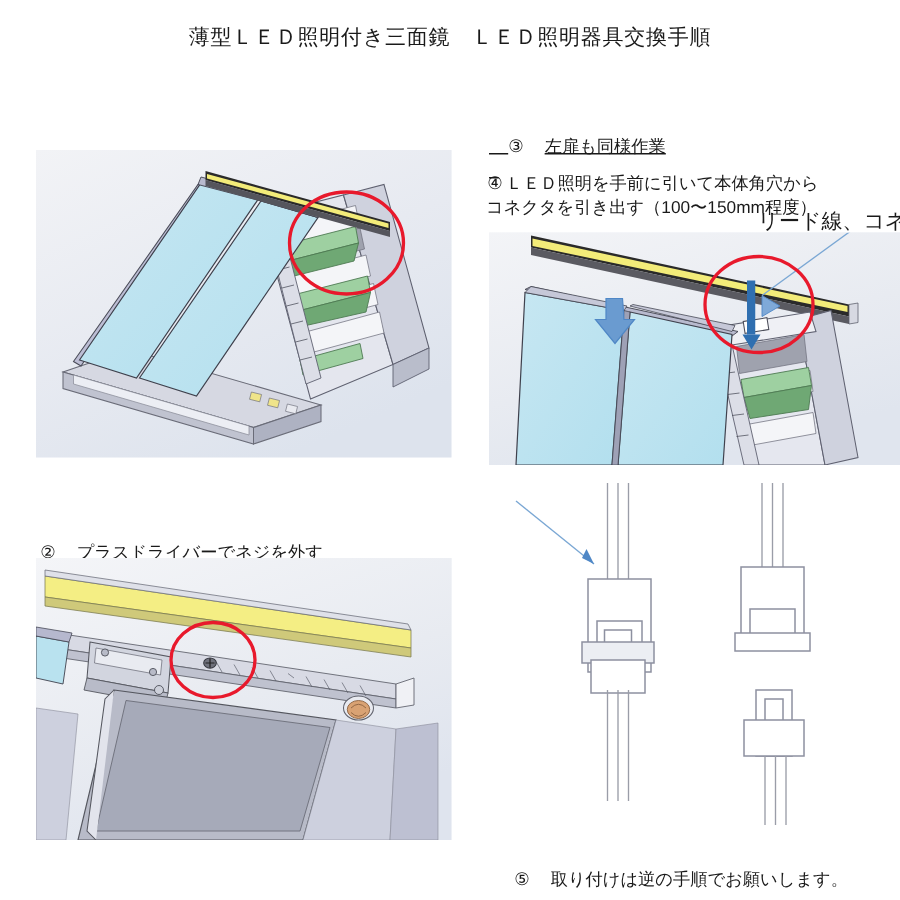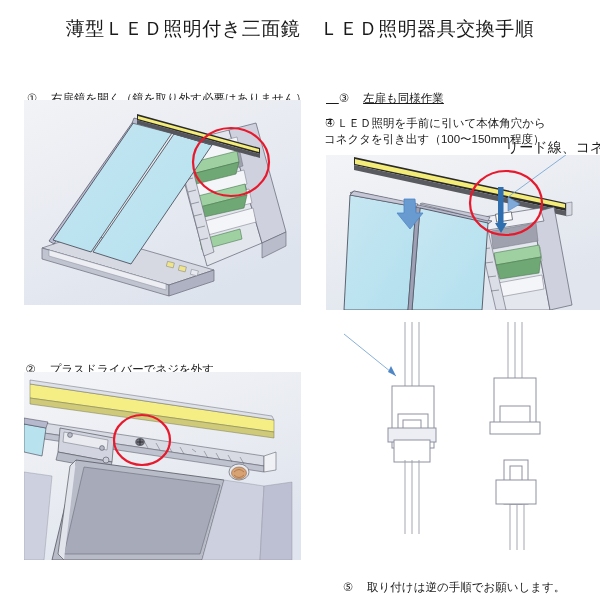--- a/index.html
+++ b/index.html
@@ -21,39 +21,39 @@
     height: 600px;
   }
 
   
   .doc-title {
     position: absolute;
     left: 0;
     top: 16px;
     width: 600px;
     text-align: center;
-    font-size: 19px;
+    font-size: 14px;
     letter-spacing: 0.5px;
     color: #1a1a1a;
     white-space: pre;
   }
 
   
   .step {
     position: absolute;
     font-size: 11.5px;
     line-height: 1.45;
     color: #1a1a1a;
     white-space: pre;
   }
   .step .num {
     display: inline-block;
   }
   .step-1 { left: 14px;  top: 73px; }
-  .step-2 { left: 14px;  top: 344px; font-family: Liberation Serif, serif; }
+  .step-2 { left: 14px;  top: 344px; }
   .step-3 { left: 326px; top: 73px; text-decoration: underline; }
   .step-4 { left: 312px; top: 98px; }
   .step-5 { left: 330px; top: 562px; }
   .step .gap { display:inline-block; width: 14px; }
   .step .gap-sm { display:inline-block; width: 2px; }
   .step .line2 { display:block; padding-left: 12px; }
 
   
   .illus {
     position: absolute;
@@ -79,23 +79,20 @@
   #label-connector { left: 337px; top: 375px; }
   #label-detach    { left: 458px; top: 442px; }
 </style>
 </head>
 <body>
 
 <div class="page">
 
   <div class="doc-title">薄型ＬＥＤ照明付き三面鏡　ＬＥＤ照明器具交換手順</div>
 
-  <div class="step step-1">
-    <span class="num">①</span><span class="gap"></span><span>右扉鏡を開く（鏡を取り外す必要はありません）</span>
-  </div>
 
   <div class="illus" id="illus-step1">
     <svg viewBox="0 0 277 205" xmlns="http://www.w3.org/2000/svg">
       <defs>
         <linearGradient id="vpbg1" x1="0" y1="0" x2="0.6" y2="1">
           <stop offset="0%" stop-color="#f2f3f6"></stop>
           <stop offset="55%" stop-color="#e7eaf1"></stop>
           <stop offset="100%" stop-color="#dde3ed"></stop>
         </linearGradient>
         <linearGradient id="mir1" x1="0" y1="0" x2="1" y2="1">

